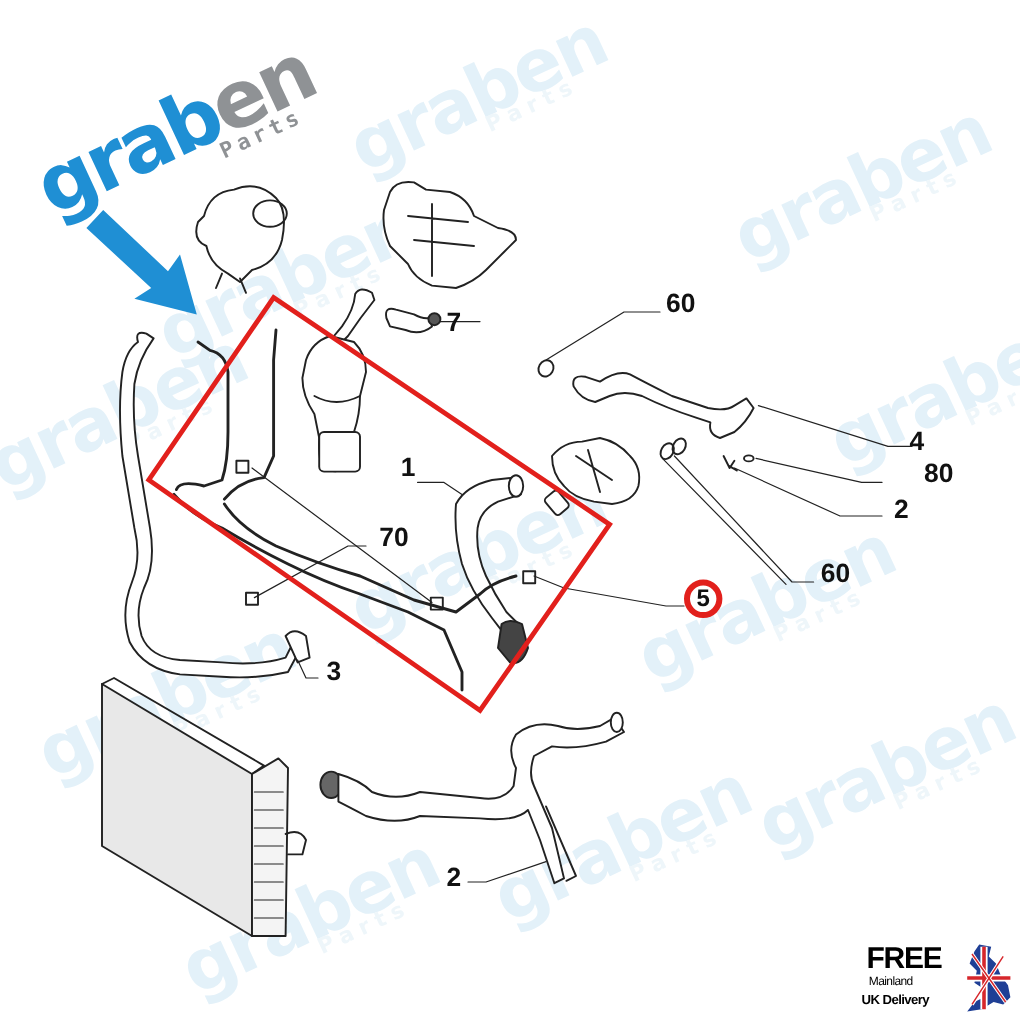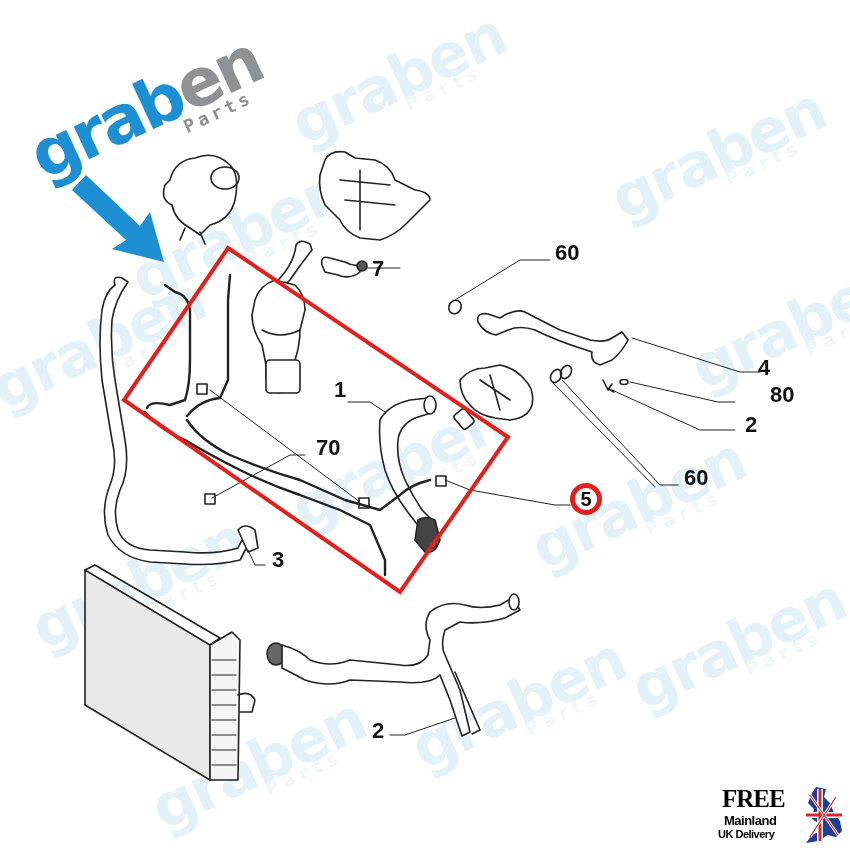--- a/index.html
+++ b/index.html
@@ -8,22 +8,22 @@
   .wm{position:absolute;font-family:"DejaVu Sans",sans-serif;font-weight:bold;color:#e3f1f9;transform:rotate(-25deg);transform-origin:left top;white-space:nowrap;pointer-events:none;}
   .wm .w1{font-size:60px;letter-spacing:-2px;}
   .wm .w2{font-size:18px;letter-spacing:6px;margin-left:110px;display:block;margin-top:-18px;color:#eef6fa;}
   .logo{position:absolute;left:10px;top:20px;transform:rotate(-25deg);transform-origin:left top;}
   .logo .gr{font-family:"DejaVu Sans",sans-serif;font-weight:bold;font-size:66px;color:#1f8fd4;letter-spacing:-3px;}
   .logo .en{color:#8f9295;}
   .logo .parts{font-family:"DejaVu Sans Mono",monospace;font-weight:bold;font-size:18px;color:#8f9295;letter-spacing:4px;position:absolute;left:150px;top:62px;}
   .callout{position:absolute;font-family:"Liberation Sans",sans-serif;font-weight:bold;font-size:22px;color:#111;}
   .badge{position:absolute;left:570px;top:483px;width:22px;height:22px;border:5px solid #e2201c;border-radius:50%;background:#fff;text-align:center;line-height:22px;font-weight:bold;font-size:20px;color:#111;}
   .delivery{position:absolute;left:718px;top:785px;width:130px;height:60px;}
-  .delivery .free{font-family:Liberation Serif, serif;font-weight:900;font-size:25px;color:#000;letter-spacing:-1px;position:absolute;left:4px;top:0;}
-  .delivery .l2{font-family:"Liberation Sans",sans-serif;font-weight:bold;font-size:13px;color:#000;position:absolute;left:6px;top:28px;letter-spacing:-0.5px;}
+  .delivery .free{font-family:Liberation Sans, sans-serif;font-weight:900;font-size:25px;color:#000;letter-spacing:-1px;position:absolute;left:4px;top:0;}
+  .delivery .l2{font-family:"Liberation Sans",sans-serif;font-weight:normal;font-size:10px;color:#000;position:absolute;left:6px;top:28px;letter-spacing:-0.5px;}
   .delivery .l3{font-family:"Liberation Sans",sans-serif;font-weight:bold;font-size:11px;color:#000;position:absolute;left:0;top:43px;letter-spacing:-0.5px;}
 </style>
 </head>
 <body>
 
 <div class="wm" style="left:280px;top:95px;"><span class="w1">graben</span><span class="w2">Parts</span></div>
 <div class="wm" style="left:600px;top:170px;"><span class="w1">graben</span><span class="w2">Parts</span></div>
 <div class="wm" style="left:120px;top:250px;"><span class="w1">graben</span><span class="w2">Parts</span></div>
 <div class="wm" style="left:-20px;top:360px;"><span class="w1">graben</span><span class="w2">Parts</span></div>
 <div class="wm" style="left:680px;top:340px;"><span class="w1">graben</span><span class="w2">Parts</span></div>

